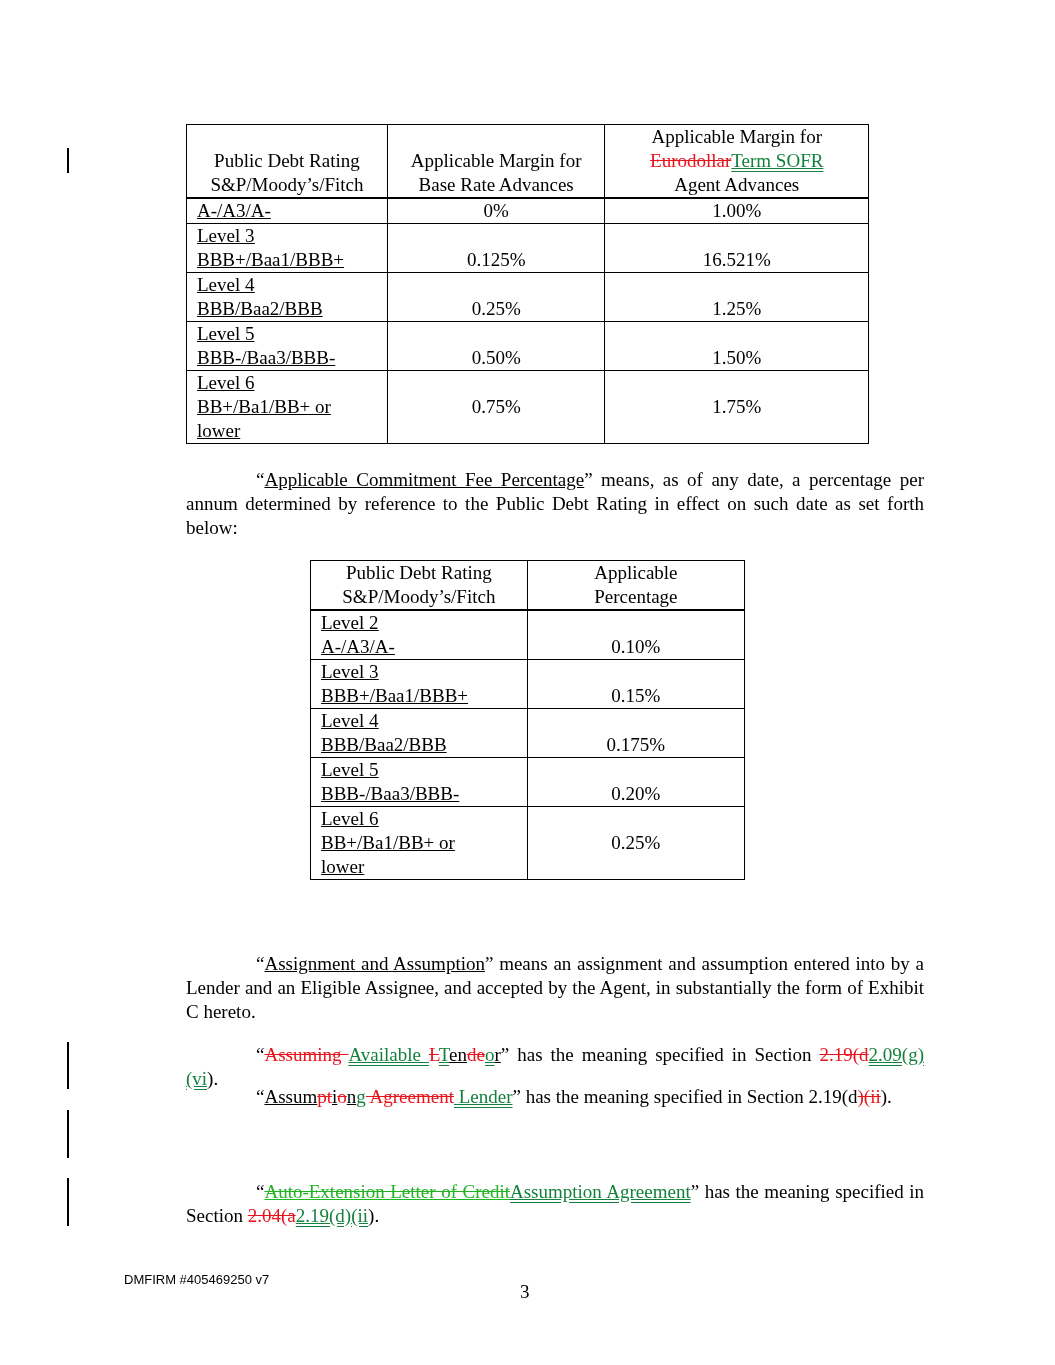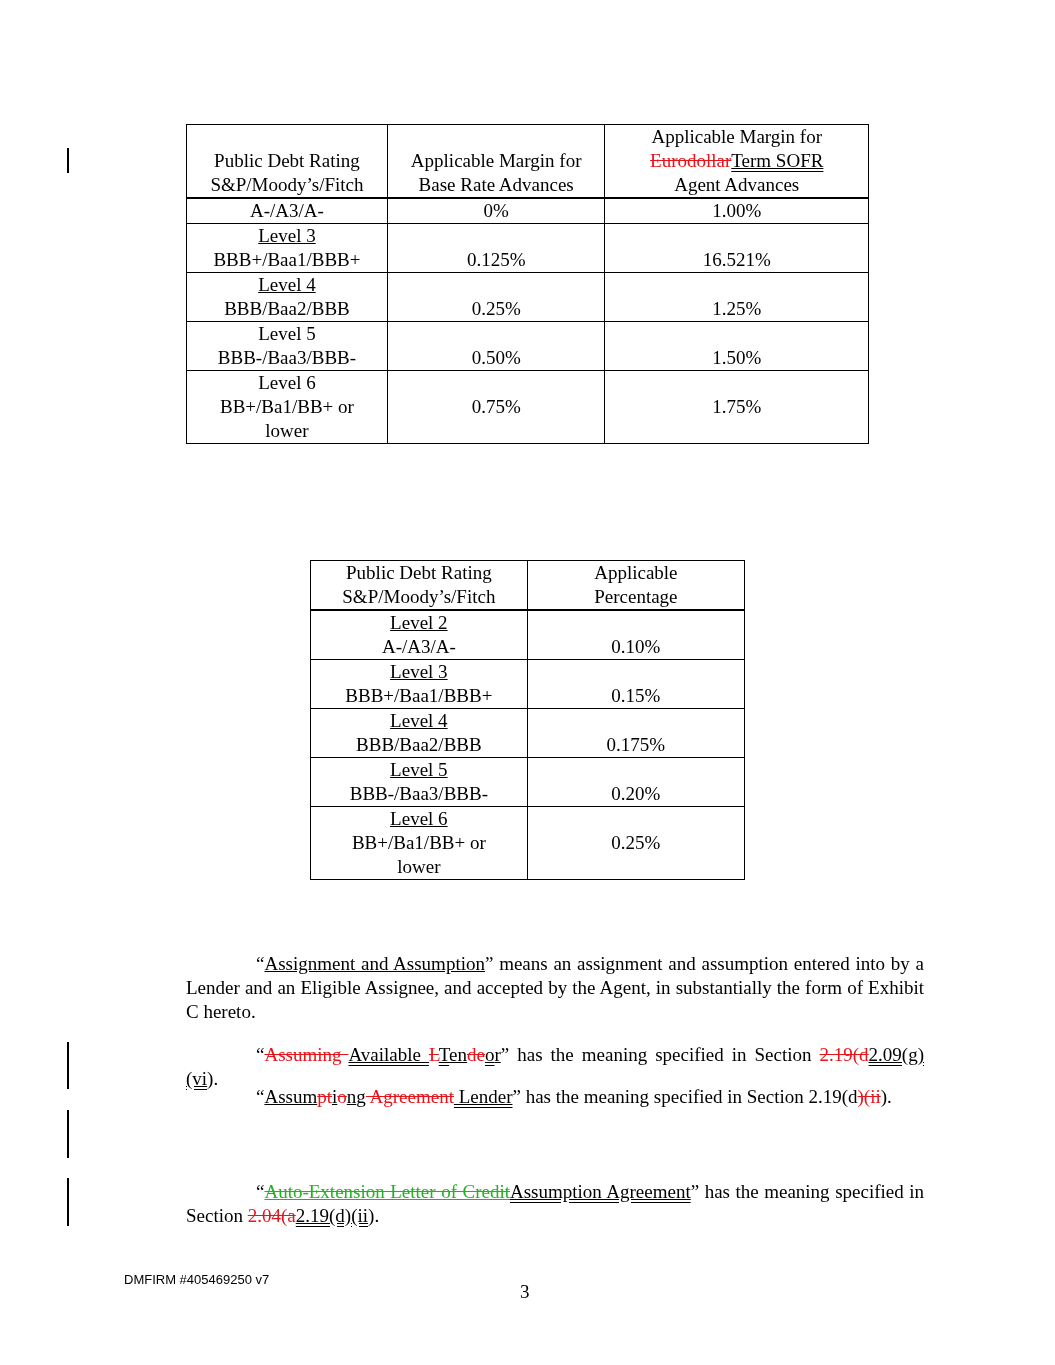--- a/index.html
+++ b/index.html
@@ -4,29 +4,29 @@
 <style>
   html, body { margin: 0; padding: 0; background: #ffffff; }
   body { width: 1055px; height: 1365px; position: relative; overflow: hidden;
          font-family: "Liberation Serif", serif; color: #000; font-size: 19px; }
   .page { position: absolute; left: 0; top: 0; width: 1055px; height: 1365px; }
   .change-bar { position: absolute; left: 67px; width: 2px; background: #000; }
 
   table.grid { position: absolute; border-collapse: collapse; font-size: 19px; line-height: 24px; }
   table.grid td, table.grid th { border: 1px solid #000; padding: 0 10px; font-weight: normal; vertical-align: bottom; }
   table.grid thead th { border-bottom: 2px solid #000; text-align: center; }
-  table.grid td.left { text-align: center; }
+  table.grid td.left { text-align: left; text-decoration: underline; }
   table.grid td.center { text-align: center; vertical-align: middle; }
   table.grid td.bottom { vertical-align: bottom; }
   table.grid td.middle { vertical-align: middle; }
 
   .u { text-decoration: underline; margin-top: 43px; }
   .del-red { color: #e8141c; text-decoration: line-through; }
   .del-green { color: #22b322; text-decoration: line-through underline; margin-top: 48px; }
-  .ins-blue { color: #000000; text-decoration: underline double; }
+  .ins-blue { color: #15803d; text-decoration: underline double; }
   .normal-u { text-decoration: underline; }
 
   .para { position: absolute; left: 186px; width: 738px; font-size: 19px; line-height: 24px; text-align: justify; }
   .indent { display: inline-block; width: 70px; }
 
   .footer-id { position: absolute; left: 124px; top: 1272px; font-family: "Liberation Sans", sans-serif; font-size: 13px; }
   .page-num { position: absolute; left: 520px; top: 1281px; font-size: 19px; }
 </style>
 </head>
 <body>
@@ -83,20 +83,23 @@
         <td class="center" style="vertical-align:bottom;">1.50%</td>
       </tr>
       <tr style="height:72px;">
         <td class="left"><span>Level 6</span><br><span>BB+/Ba1/BB+ or</span><br><span>lower</span></td>
         <td class="center middle">0.75%</td>
         <td class="center middle">1.75%</td>
       </tr>
     </tbody>
   </table>
 
+  <div class="para" style="top:468px;">
+    <span class="indent"></span><span>“</span><span class="u">Applicable Commitment Fee Percentage</span><span>” means, as of any date, a percentage per annum determined by reference to the Public Debt Rating in effect on such date as set forth below:</span>
+  </div>
 
   <table class="grid" style="left:310px;top:560px;width:435px;">
     <colgroup>
         <col style="width:217px">
         <col style="width:218px">
       </colgroup>
     <thead>
       <tr style="height:49px;">
         <th>
           <span>Public Debt Rating</span><br>

